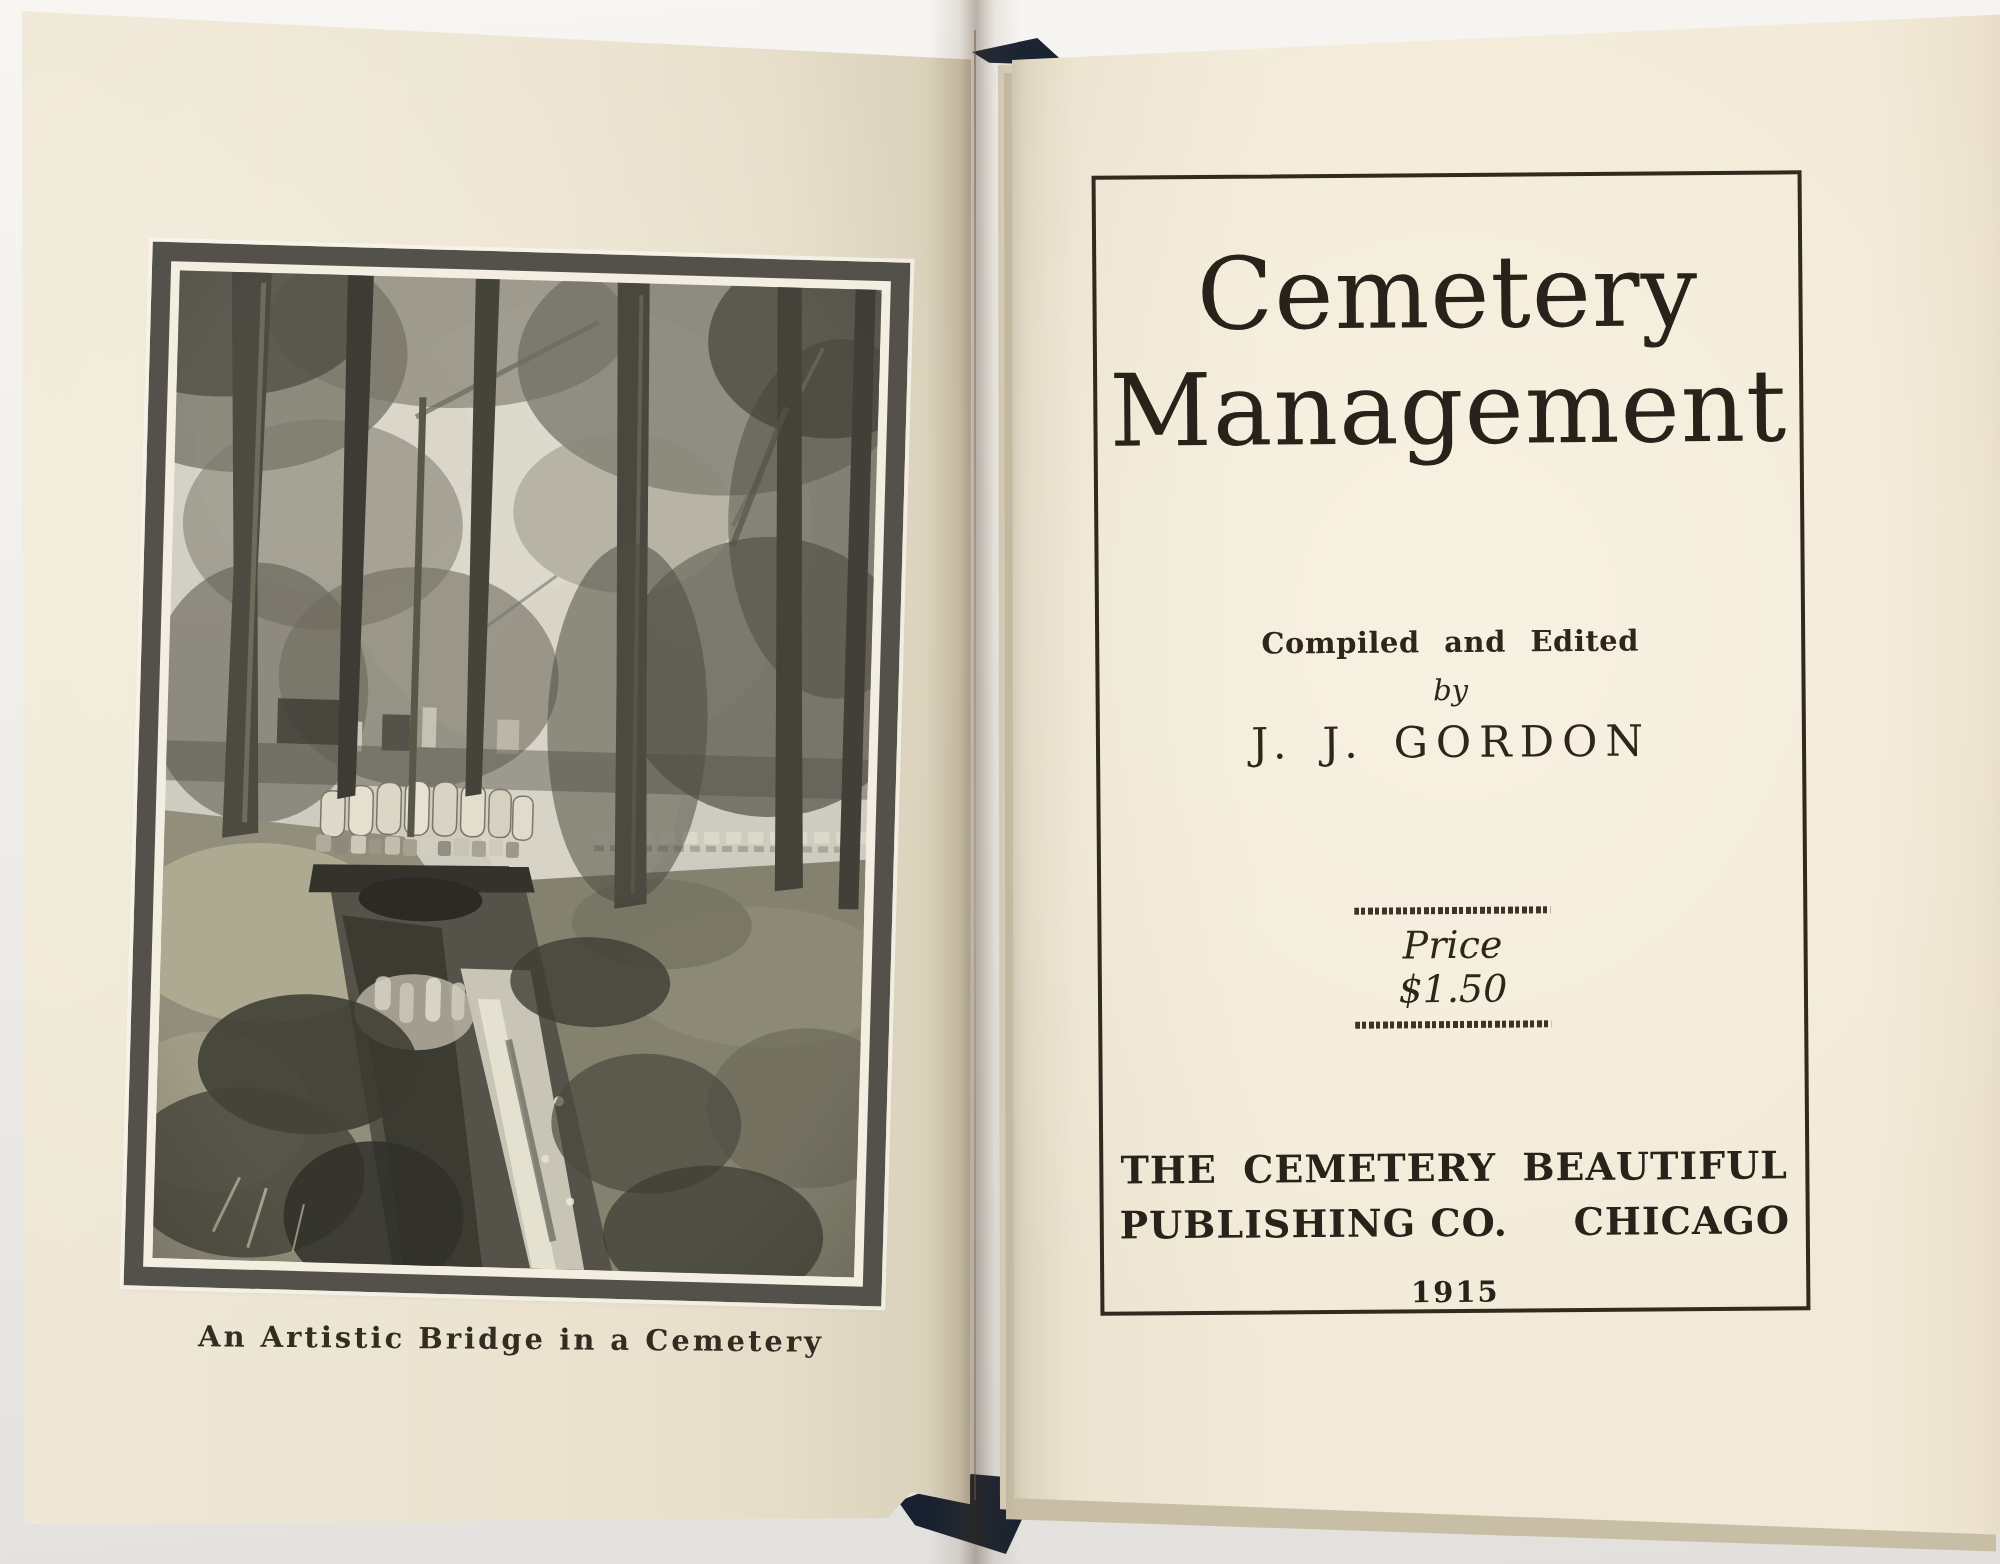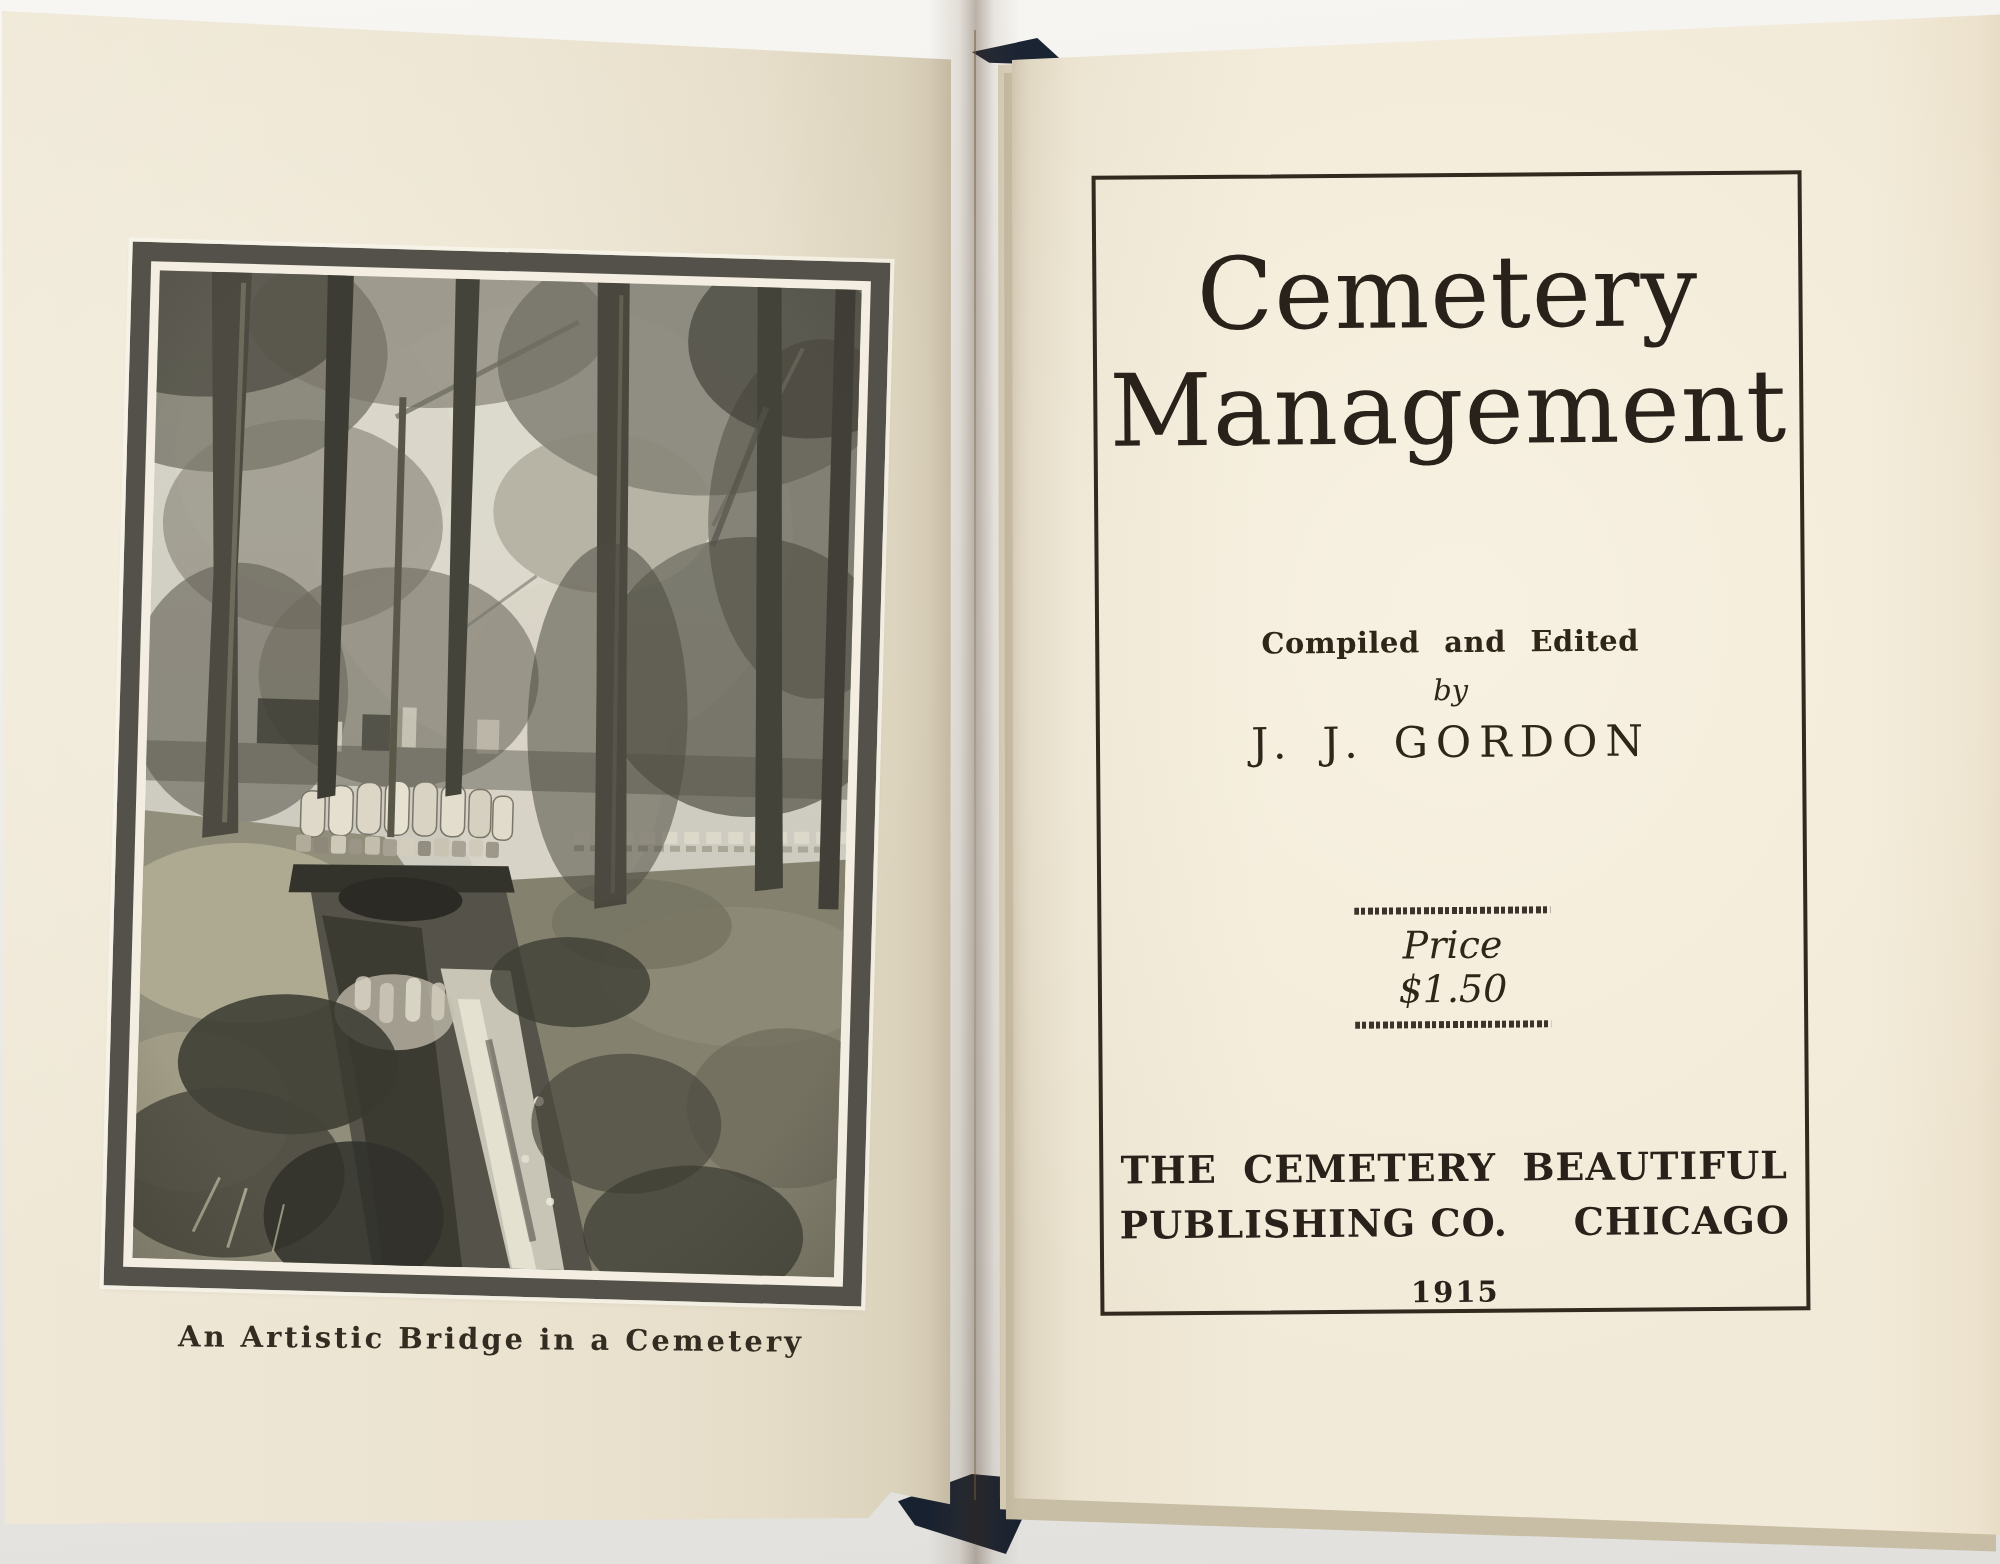--- a/index.html
+++ b/index.html
@@ -8,21 +8,21 @@
     background:linear-gradient(175deg,#f7f6f3 0%,#f0eeea 40%,#e9e7e3 70%,#e1e0dd 100%);
     font-family:"DejaVu Serif","Liberation Serif",serif;color:#2b241a;
   }
   .wedge{position:absolute;background:#1b2433;z-index:2;}
   .wedge-top{left:972px;top:38px;width:96px;height:28px;
     clip-path:polygon(0 50%,68% 0,100% 100%,18% 88%);}
   .wedge-bottom{left:898px;top:1474px;width:142px;height:80px;
     clip-path:polygon(0 34%,52% 0,100% 8%,76% 100%,12% 64%);background:#18212f;}
   
   .page-left{
-    position:absolute;left:0;top:8px;width:952px;height:1516px;z-index:3;
+    position:absolute;left:20px;top:8px;width:952px;height:1516px;z-index:3;
     background:
       radial-gradient(120% 90% at 30% 35%, rgba(255,252,242,.35) 0%, rgba(255,252,242,0) 60%),
       linear-gradient(90deg,#efe8d7 0%,#ebe3d0 55%,#e6ddc9 80%,#dcd3bd 94%,#cfc5ae 100%);
     clip-path:polygon(0.2% 0.2%,99.9% 3.4%,99.8% 98.7%,93.6% 97.9%,91.2% 99.6%,0.5% 100%);
   }
   .photo-frame{
     position:absolute;left:118px;top:244px;width:758px;height:1044px;box-sizing:border-box;
     border:19px solid #53514a;background:#f3eee1;padding:9px;
     outline:4px solid rgba(250,247,238,.75);
     transform:rotate(1.6deg);

